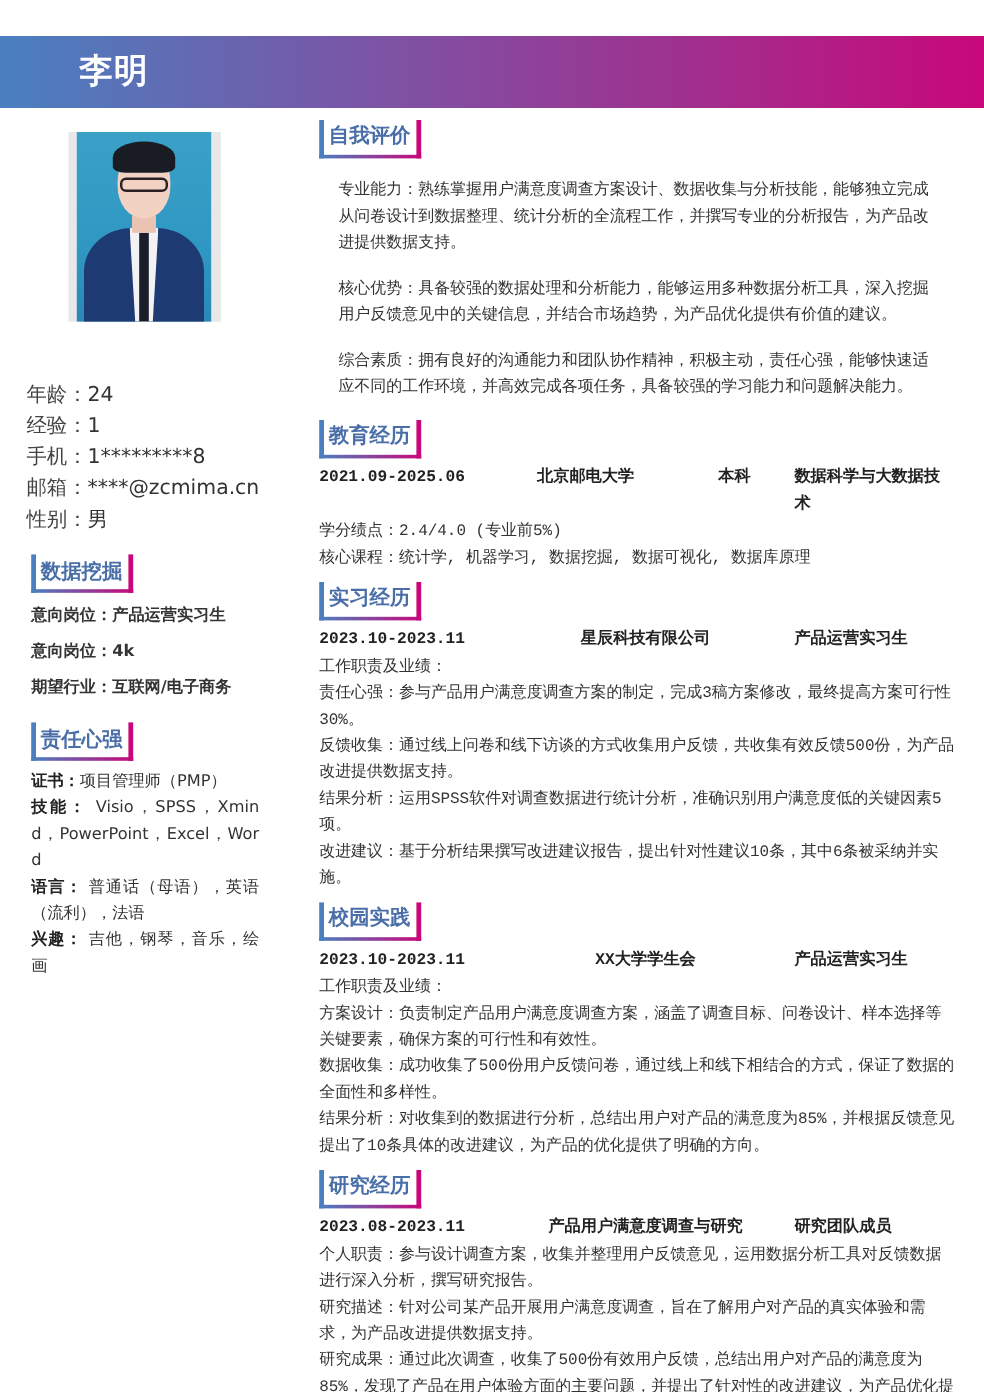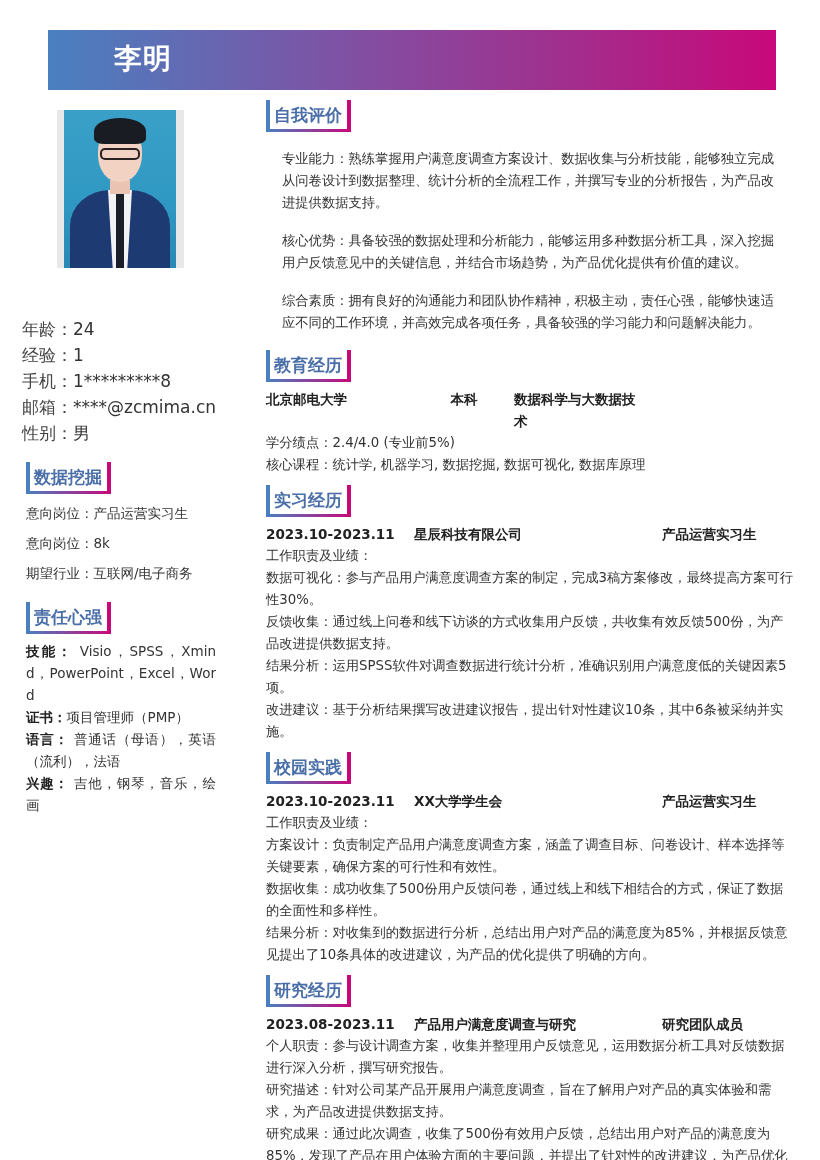--- a/index.html
+++ b/index.html
@@ -1,22 +1,21 @@
 <!DOCTYPE html>
 <html><head>
 <meta charset="utf-8">
 <style>
   * { box-sizing: border-box; margin: 0; padding: 0; }
   html, body { width: 820px; height: 1160px; background: #fff; overflow: hidden; }
   body { font-family: "DejaVu Sans", "Liberation Sans", sans-serif; color: #333; position: relative; }
 
   .header {
-    position: absolute; left: 0; top: 30px; width: 728px; height: 60px;
+    position: absolute; left: 0; top: 30px; width: 820px; height: 60px;
     background: linear-gradient(90deg, #4a80c0 0%, #7e52a4 40%, #a0308e 70%, #c8087a 100%);
-    margin-left: 48px;
   }
   .header .name {
     position: absolute; left: 66px; top: 12px; font-size: 28px; font-weight: bold;
     color: #fff; letter-spacing: 1px; line-height: 34px;
   }
 
   .left { position: absolute; left: 0; top: 90px; width: 250px; }
   .photo-frame {
     position: absolute; left: 57px; top: 20px; width: 127px; height: 158px; background: #e8e8e8;
   }
@@ -60,33 +59,33 @@
   }
   .sec-title::after {
     content: ""; position: absolute; right: 0; top: 0; width: 4px; height: 32px; background: #c8087a;
   }
   .sec-title .underline {
     position: absolute; left: 0; right: 0; bottom: 0; height: 3px;
     background: linear-gradient(90deg, #4a80c0, #c8087a);
   }
 
   .left .sec { position: absolute; left: 26px; }
-  .intent-list { font-size: 13.5px; line-height: 30px; color: #333; margin-top: 4px; }
+  .intent-list { font-size: 13.5px; line-height: 30px; color: #333; margin-top: 4px; font-weight: bold; }
   .skills { font-size: 13.5px; line-height: 22px; color: #333; width: 190px; text-align: justify; margin-top: 6px; }
   .skills b { font-weight: bold; color: #222; }
 
   .right { position: absolute; left: 266px; top: 100px; width: 530px; }
-  .block { margin-bottom: 9px; }
+  .block { margin-bottom: 9px; font-family: Liberation Mono, monospace; }
   .para { font-size: 13.3px; line-height: 22px; color: #333; margin-top: 7px; }
   .para p { margin: 16px; }
   .entry-head {
     display: flex; font-size: 13.5px; font-weight: bold; color: #222; line-height: 22px; margin-top: 6px;
   }
   .entry-head .c1 { width: 148px; flex: none; }
-  .entry-head .c2 { width: 148px; flex: none; }
+  .entry-head .c2 { width: 148px; flex: none; text-align: center; }
   .entry-head .c3 { width: 100px; flex: none; text-align: center; }
   .entry-head .c4 { width: 134px; flex: none; }
   .entry-head.three .c2 { width: 248px; }
   .sub { font-size: 13.3px; line-height: 22px; color: #333; }
 </style>
 </head>
 <body>
 
 <div class="header">
   <div class="name">李明</div>
@@ -110,69 +109,70 @@
     <div class="row"><span class="label">经验：</span><span>1</span></div>
     <div class="row"><span class="label">手机：</span><span>1*********8</span></div>
     <div class="row"><span class="label">邮箱：</span><span>****@zcmima.cn</span></div>
     <div class="row"><span class="label">性别：</span><span>男</span></div>
   </div>
 
   <div class="sec" style="top:372px;">
     <div class="sec-title"><span>数据挖掘</span><span class="underline"></span></div>
     <div class="intent-list">
       <div><span>意向岗位：</span><span>产品运营实习生</span></div>
-      <div><span>意向岗位：</span><span>8k</span></div>
+      <div><span>意向岗位：</span><span>4k</span></div>
       <div><span>期望行业：</span><span>互联网/电子商务</span></div>
     </div>
   </div>
 
   <div class="sec" style="top:512px;">
     <div class="sec-title"><span>责任心强</span><span class="underline"></span></div>
     <div class="skills">
+      <div><b>证书：</b><span>项目管理师（PMP）</span></div>
       <div><b>技能：</b><span style="word-break:break-all;"> Visio，SPSS，Xmind，PowerPoint，Excel，Word</span></div>
-      <div><b>证书：</b><span>项目管理师（PMP）</span></div>
       <div><b>语言：</b><span> 普通话（母语），英语（流利），法语</span></div>
       <div><b>兴趣：</b><span> 吉他，钢琴，音乐，绘画</span></div>
     </div>
   </div>
 </div>
 
 <div class="right">
   <div class="block">
     <div class="sec-title"><span>自我评价</span><span class="underline"></span></div>
     <div class="para">
       <p>专业能力：熟练掌握用户满意度调查方案设计、数据收集与分析技能，能够独立完成从问卷设计到数据整理、统计分析的全流程工作，并撰写专业的分析报告，为产品改进提供数据支持。</p>
       <p>核心优势：具备较强的数据处理和分析能力，能够运用多种数据分析工具，深入挖掘用户反馈意见中的关键信息，并结合市场趋势，为产品优化提供有价值的建议。</p>
       <p>综合素质：拥有良好的沟通能力和团队协作精神，积极主动，责任心强，能够快速适应不同的工作环境，并高效完成各项任务，具备较强的学习能力和问题解决能力。</p>
     </div>
   </div>
 
   <div class="block">
     <div class="sec-title"><span>教育经历</span><span class="underline"></span></div>
     <div class="entry-head">
+      <span class="c1">2021.09-2025.06</span>
       <span class="c2">北京邮电大学</span>
       <span class="c3">本科</span>
       <span class="c4">数据科学与大数据技术</span>
     </div>
     <div class="sub">
       <p>学分绩点：2.4/4.0 (专业前5%)</p>
       <p>核心课程：统计学, 机器学习, 数据挖掘, 数据可视化, 数据库原理</p>
     </div>
   </div>
 
   <div class="block">
     <div class="sec-title"><span>实习经历</span><span class="underline"></span></div>
     <div class="entry-head three">
       <span class="c1">2023.10-2023.11</span>
       <span class="c2">星辰科技有限公司</span>
       <span class="c4">产品运营实习生</span>
     </div>
     <div class="sub">
       <p>工作职责及业绩：</p>
-      <p>数据可视化：参与产品用户满意度调查方案的制定，完成3稿方案修改，最终提高方案可行性30%。</p>
+      <p>责任心强：参与产品用户满意度调查方案的制定，完成3稿方案修改，最终提高方案可行性30%。</p>
       <p>反馈收集：通过线上问卷和线下访谈的方式收集用户反馈，共收集有效反馈500份，为产品改进提供数据支持。</p>
       <p>结果分析：运用SPSS软件对调查数据进行统计分析，准确识别用户满意度低的关键因素5项。</p>
       <p>改进建议：基于分析结果撰写改进建议报告，提出针对性建议10条，其中6条被采纳并实施。</p>
     </div>
   </div>
 
   <div class="block">
     <div class="sec-title"><span>校园实践</span><span class="underline"></span></div>
     <div class="entry-head three">
       <span class="c1">2023.10-2023.11</span>

